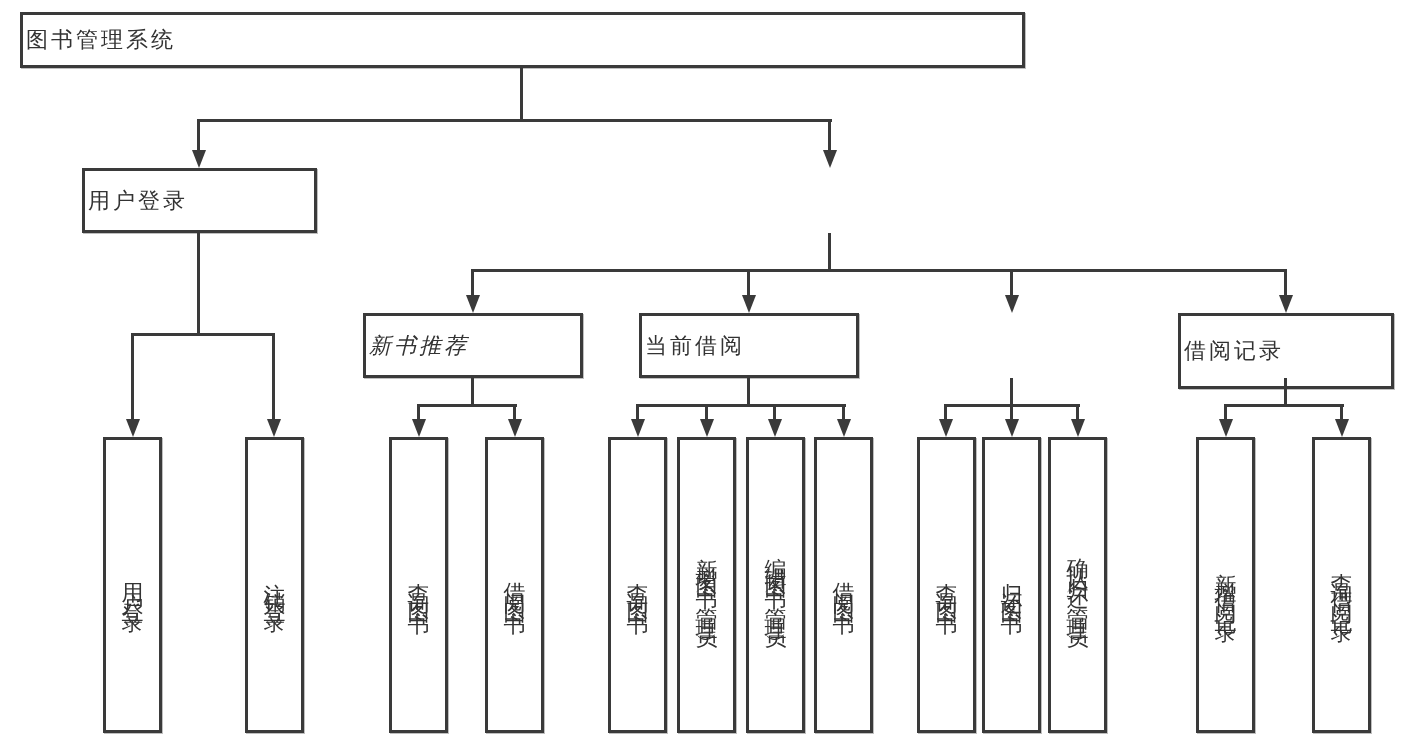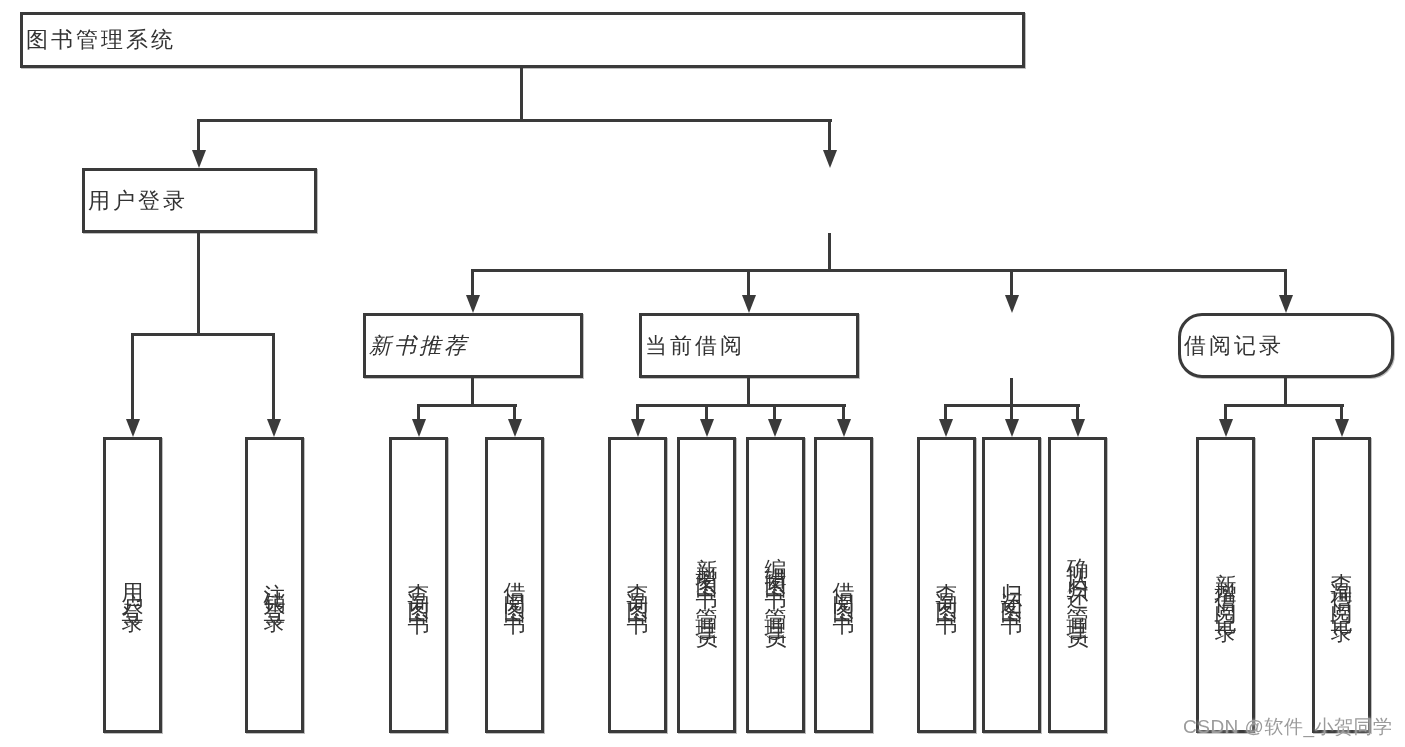--- a/index.html
+++ b/index.html
@@ -102,21 +102,21 @@
   <div class="arrow" style="left:1005px; top:295px;"></div>
   <div class="vline" style="left:1284px; top:272px; height:24px;"></div>
   <div class="arrow" style="left:1279px; top:295px;"></div>
 
   <div class="hbox" style="left:363px; top:313px; width:220px; height:65px;font-style:italic;">
     <span>新书推荐</span>
   </div>
   <div class="hbox" style="left:639px; top:313px; width:220px; height:65px;">
     <span>当前借阅</span>
   </div>
-  <div class="hbox" style="left:1178px; top:313px; width:216px; height:65px;border-radius:24px;">
+  <div class="hbox" style="left:1178px; top:313px; width:216px; height:76px;">
     <span>借阅记录</span>
   </div>
 
   <div class="vline" style="left:471px; top:378px; height:28px;"></div>
   <div class="hline" style="left:417px; top:404px; width:100px;"></div>
   <div class="vline" style="left:417px; top:407px; height:13px;"></div>
   <div class="arrow" style="left:412px; top:419px;"></div>
   <div class="vline" style="left:513px; top:407px; height:13px;"></div>
   <div class="arrow" style="left:508px; top:419px;"></div>
 
@@ -184,15 +184,14 @@
     <span>确认归还（管理员）</span>
   </div>
 
   <div class="vbox" style="left:1196px;">
     <span>新增借阅记录</span>
   </div>
   <div class="vbox" style="left:1312px;">
     <span>查询借阅记录</span>
   </div>
 
-  <div class="watermark">CSDN @软件_小贺同学</div>
 
 </div>
 
 </body></html>

